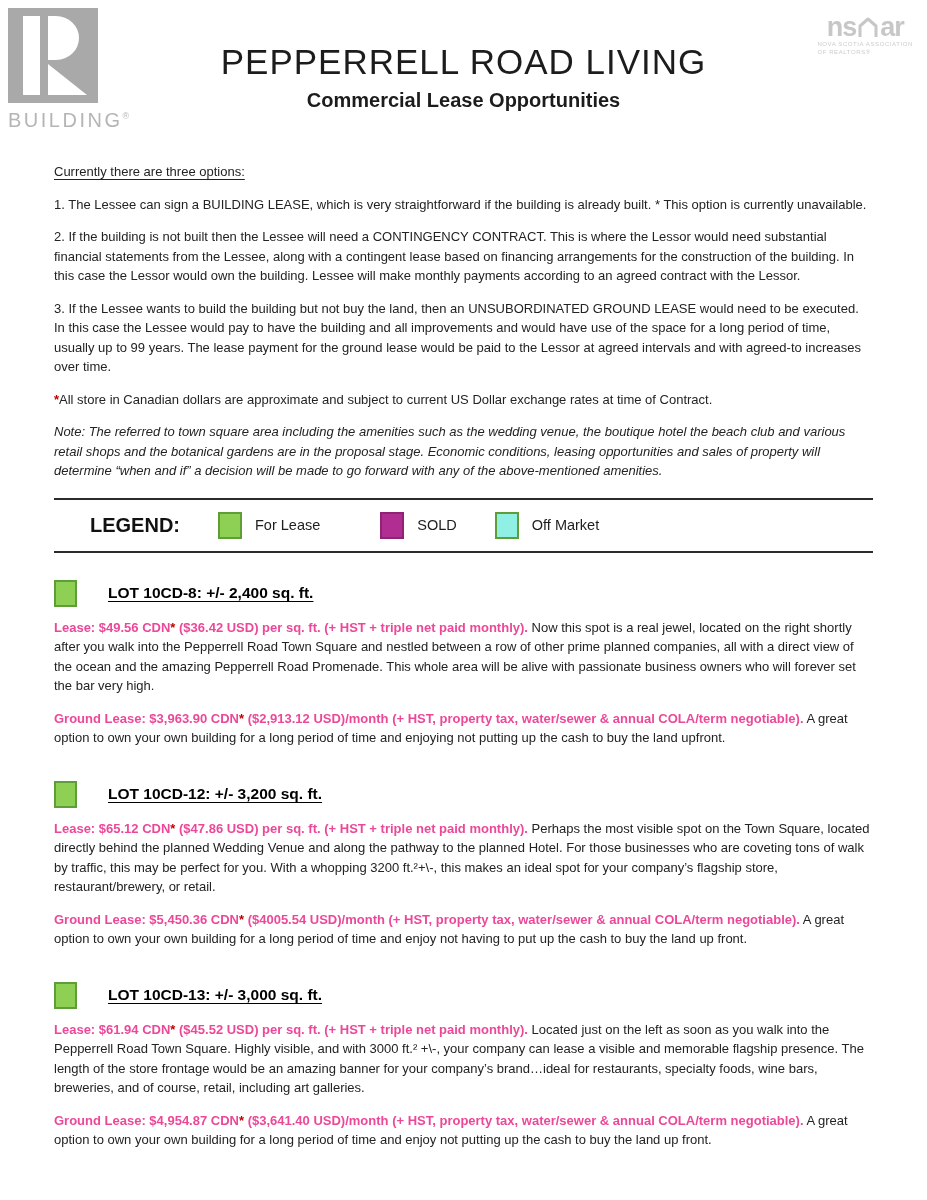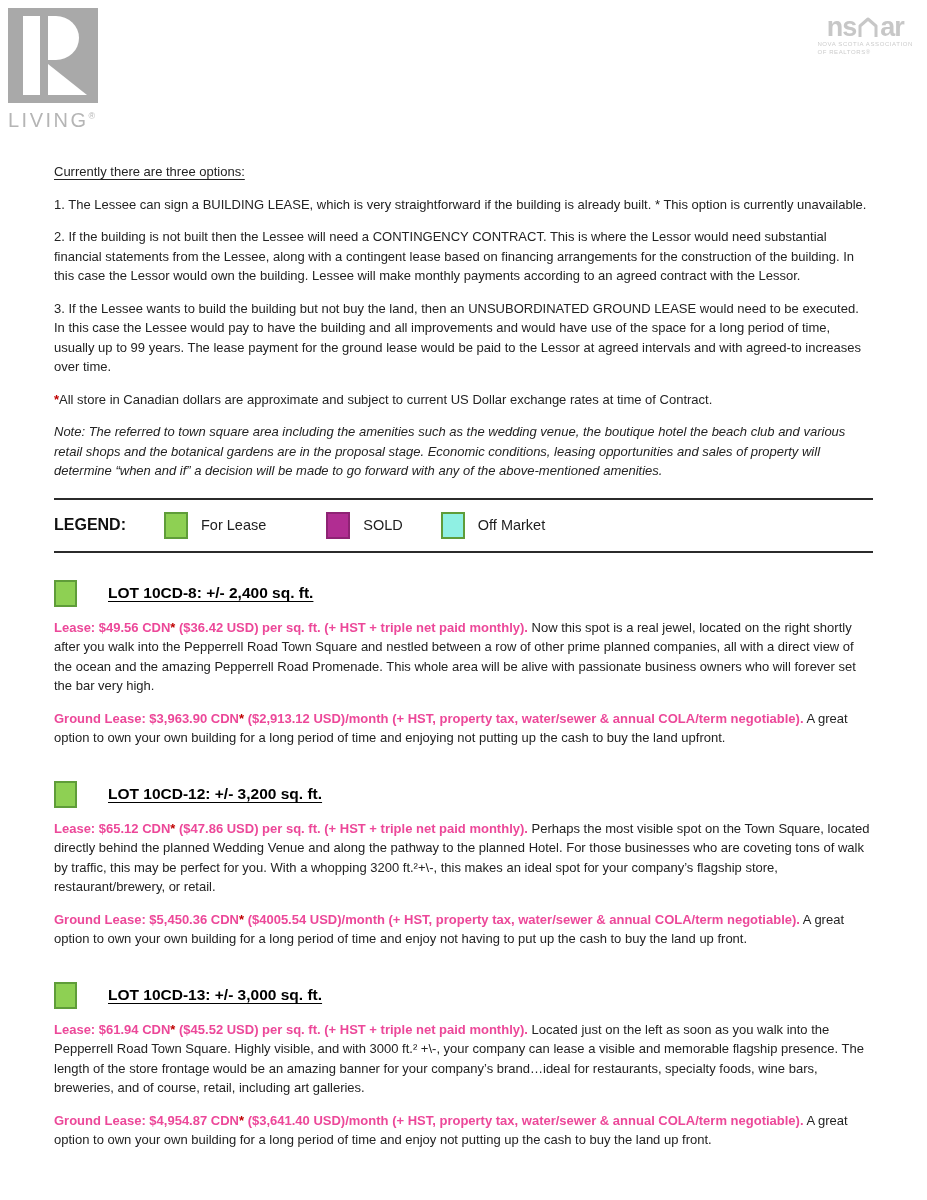--- a/index.html
+++ b/index.html
@@ -32,21 +32,21 @@
   .main { padding: 0 54px; }
   .main p { font-size: 13px; line-height: 19.5px; margin-bottom: 13px; }
   .intro-heading { text-decoration: underline; text-underline-offset: 3px; }
   .price-note .star, .star { color: #c00000; font-weight: 700; }
   .note-para { font-style: italic; margin-bottom: 16px !important; }
   
   .legend {
     border-top: 2px solid #2b2b2b; border-bottom: 2px solid #2b2b2b;
     margin-top: 17px; padding: 12px 0; display: flex; align-items: center;
   }
-  .legend-label { font-size: 16px; font-weight: 700; color: #111; }
+  .legend-label { font-size: 20px; font-weight: 700; color: #111; margin-left: 36px; }
   .legend-item { display: flex; align-items: center; }
   .legend-item .swatch { width: 24px; height: 27px; border: 2px solid #5f9d39; display: inline-block; }
   .legend-item .swatch-label { font-size: 14.5px; margin-left: 13px; color: #1e1e1e; }
   .li-1 { margin-left: 38px; }
   .li-2 { margin-left: 60px; justify-content: flex-end; }
   .li-3 { margin-left: 38px; }
   
   .lot { margin-top: 27px; }
   .lot + .lot { margin-top: 33px; }
   .lot-head { display: flex; align-items: center; margin-bottom: 11px; }
@@ -65,23 +65,27 @@
 
   <div class="header">
 
     <div class="realtor-logo">
       <svg width="90" height="95" viewBox="0 0 90 95">
         <rect x="0" y="0" width="90" height="95" fill="#a9a9a9"></rect>
         <rect x="15" y="8" width="17" height="79" fill="#ffffff"></rect>
         <path d="M40 8 L48 8 A23 22 0 0 1 48 52 L40 52 Z" fill="#ffffff"></path>
         <path d="M40 56 L79 87 L40 87 Z" fill="#ffffff"></path>
       </svg>
-      <div class="realtor-word"><span>LIVING</span><sup>®</sup></div>
+      <div class="realtor-word"><span>BUILDING</span><sup>®</sup></div>
     </div>
 
+    <div class="title-block">
+      <div class="doc-title">PEPPERRELL ROAD LIVING</div>
+      <div class="doc-subtitle">Commercial Lease Opportunities</div>
+    </div>
 
     <div class="nsar">
       <div class="nsar-mark">
         <span class="nsar-letters">ns</span>
         <svg class="nsar-house" width="22" height="22" viewBox="0 0 22 22">
           <polyline points="3,21 3,10 11,3 19,10 19,21" fill="none" stroke="#c7c7c7" stroke-width="3" stroke-linejoin="round"></polyline>
         </svg>
         <span class="nsar-letters">ar</span>
       </div>
       <div class="nsar-sub">

